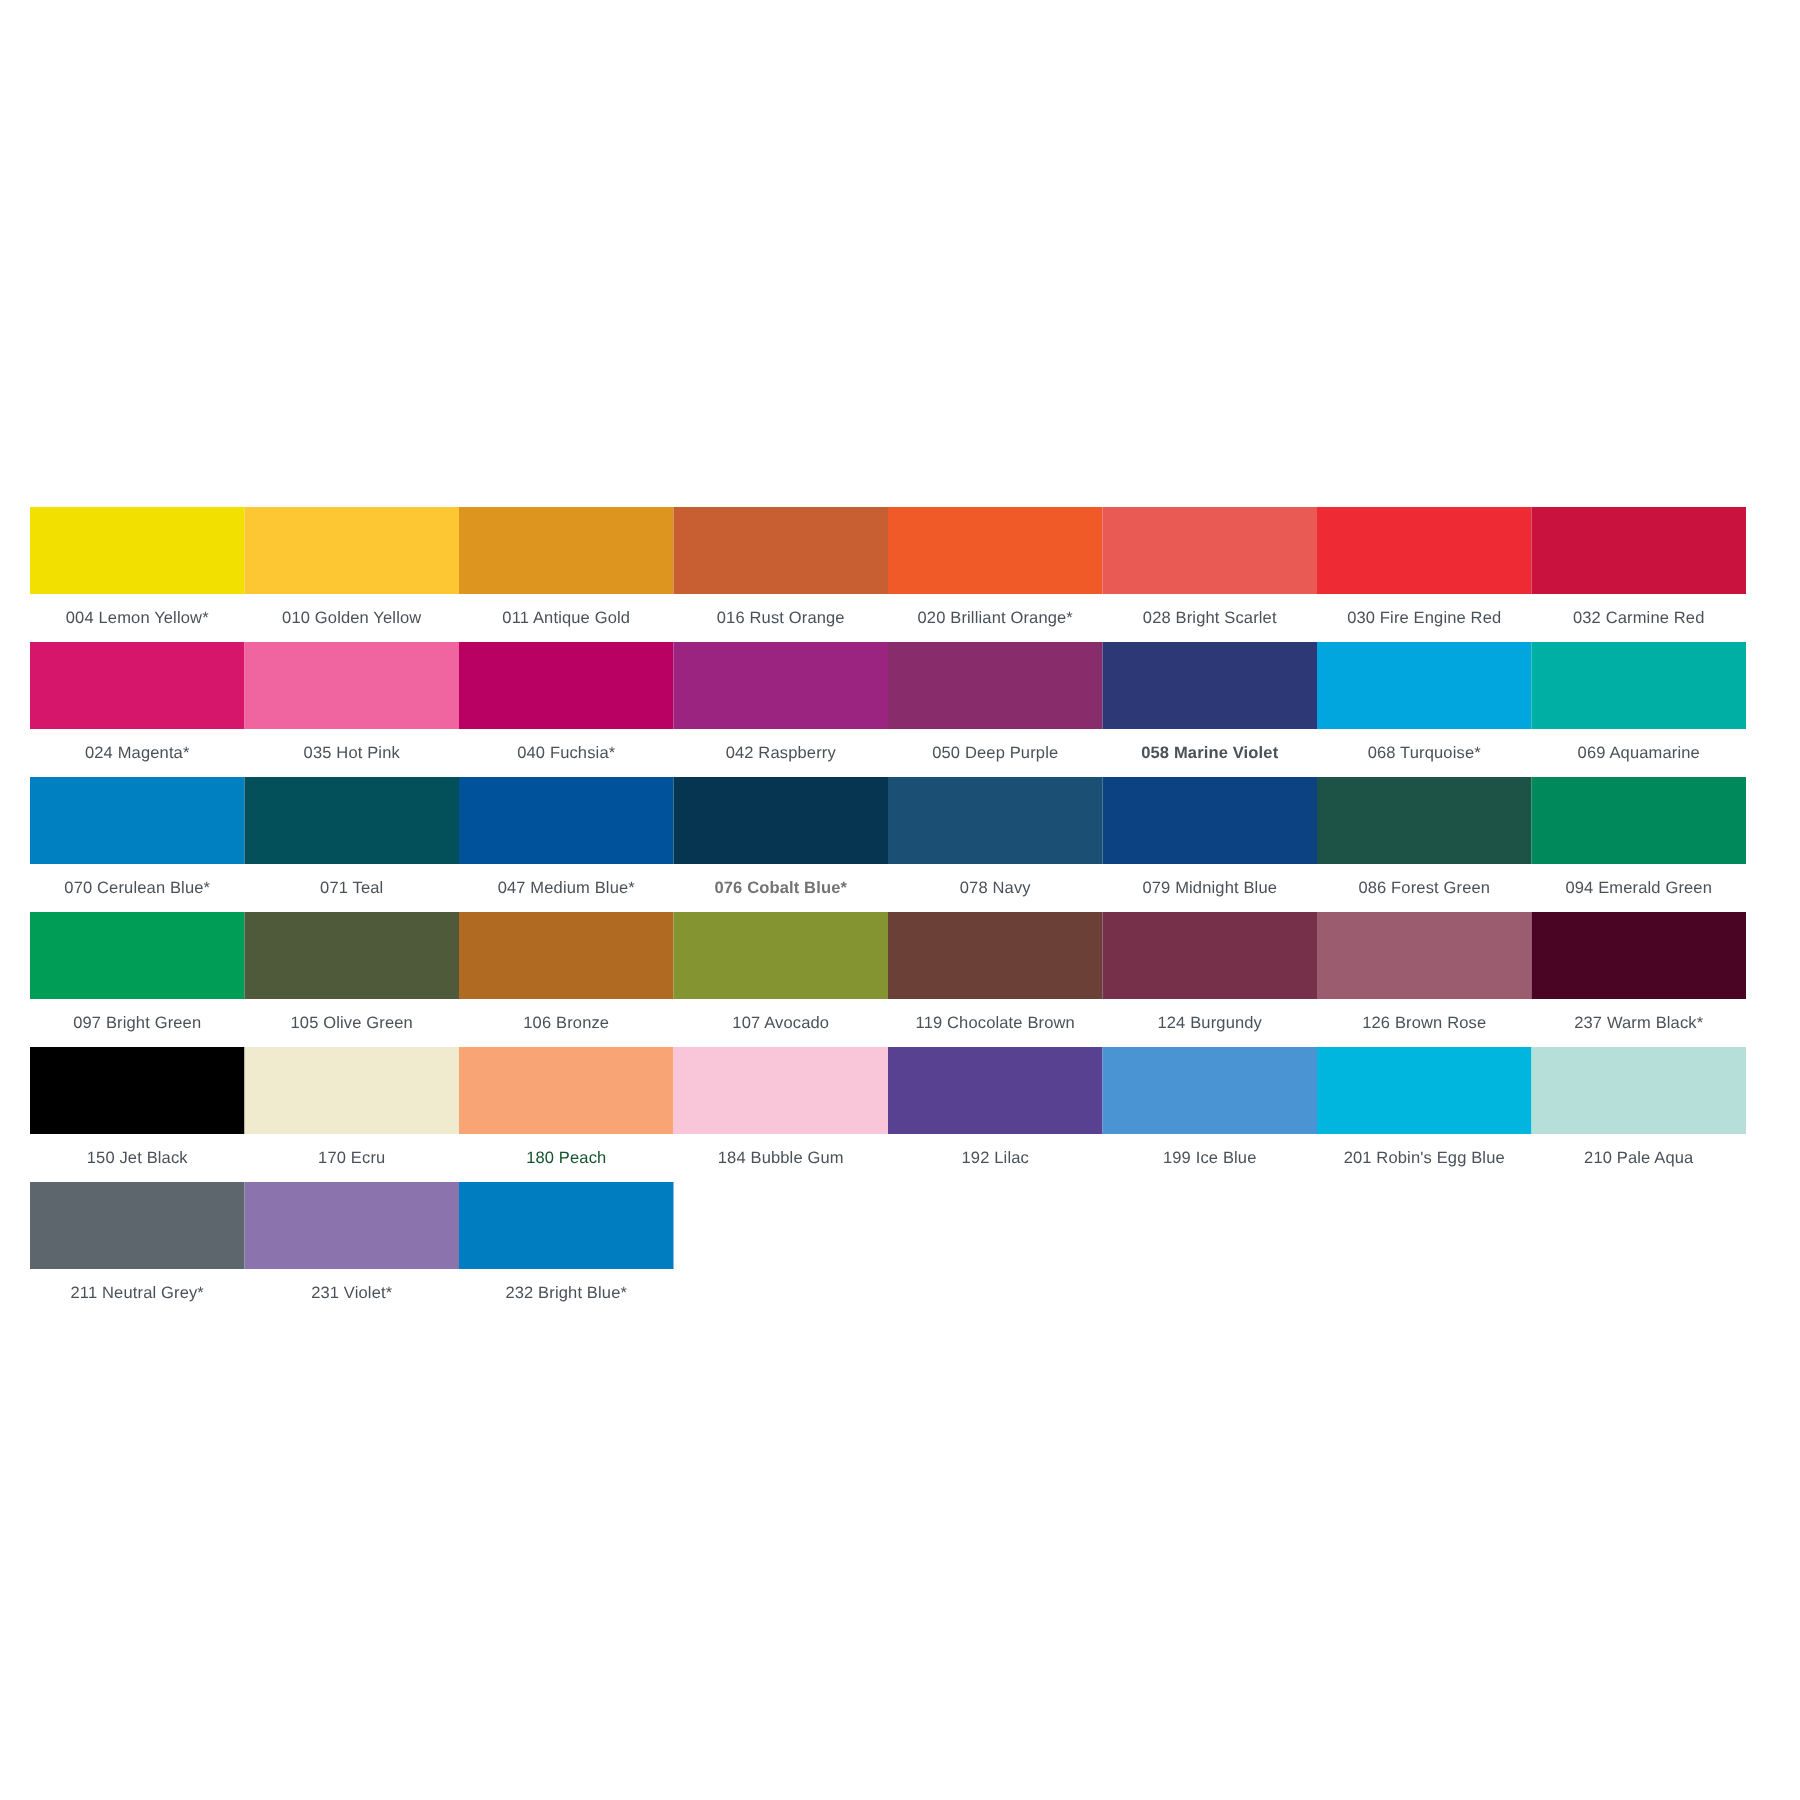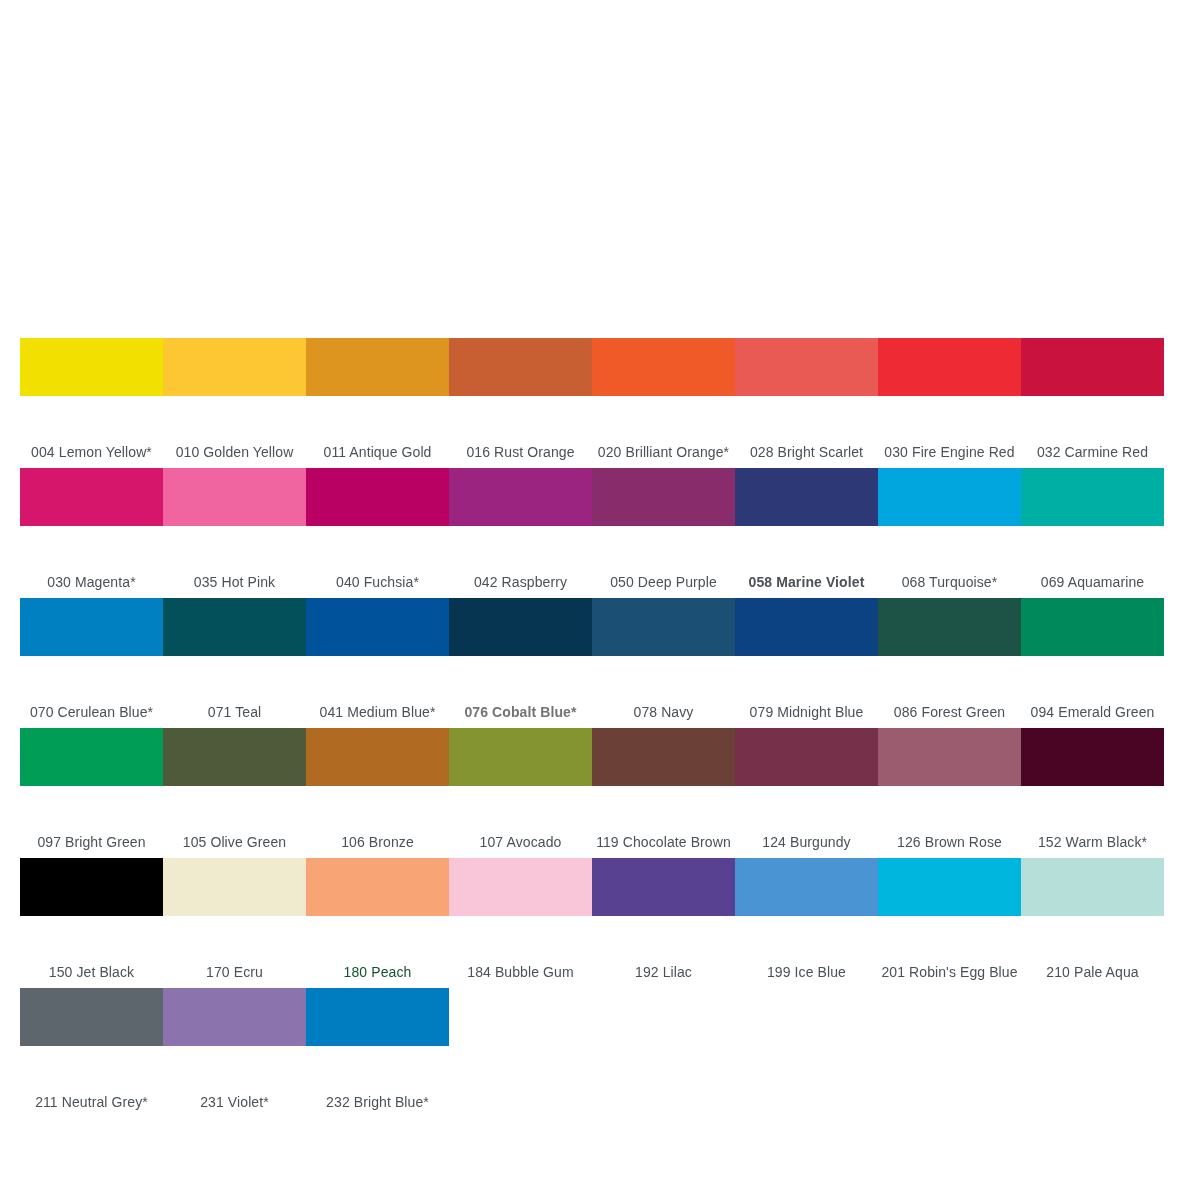--- a/index.html
+++ b/index.html
@@ -44,28 +44,27 @@
     display: block;
     box-sizing: border-box;
     margin-bottom: 0;
   }
 
   .swatch-label {
     display: block;
     width: 143px;
     box-sizing: border-box;
     text-align: center;
-    font-size: 14px;
+    font-size: 11px;
     line-height: 32px;
     height: 32px;
     color: #4a5158;
     letter-spacing: 0.1px;
     white-space: nowrap;
     overflow: visible;
-    margin-top: 40px;
   }
 </style>
 </head>
 <body style="background: rgb(255, 255, 255);">
 
 <div id="swatch-chart">
   <div class="swatch-grid">
       <div class="swatch-cell">
         <span class="swatch-chip" style="background-color: rgb(242, 224, 0);"></span>
         <span class="swatch-label" style="color: rgb(74, 81, 88);">004 Lemon Yellow*</span>
@@ -93,21 +92,21 @@
       <div class="swatch-cell">
         <span class="swatch-chip" style="background-color: rgb(238, 43, 53);"></span>
         <span class="swatch-label" style="color: rgb(74, 81, 88);">030 Fire Engine Red</span>
       </div>
       <div class="swatch-cell">
         <span class="swatch-chip" style="background-color: rgb(201, 19, 62);"></span>
         <span class="swatch-label" style="color: rgb(74, 81, 88);">032 Carmine Red</span>
       </div>
       <div class="swatch-cell">
         <span class="swatch-chip" style="background-color: rgb(214, 22, 106);"></span>
-        <span class="swatch-label" style="color: rgb(74, 81, 88);">030 Magenta*</span>
+        <span class="swatch-label" style="color: rgb(74, 81, 88);">024 Magenta*</span>
       </div>
       <div class="swatch-cell">
         <span class="swatch-chip" style="background-color: rgb(240, 101, 159);"></span>
         <span class="swatch-label" style="color: rgb(74, 81, 88);">035 Hot Pink</span>
       </div>
       <div class="swatch-cell">
         <span class="swatch-chip" style="background-color: rgb(185, 0, 99);"></span>
         <span class="swatch-label" style="color: rgb(74, 81, 88);">040 Fuchsia*</span>
       </div>
       <div class="swatch-cell">
@@ -133,21 +132,21 @@
       <div class="swatch-cell">
         <span class="swatch-chip" style="background-color: rgb(0, 128, 192);"></span>
         <span class="swatch-label" style="color: rgb(74, 81, 88);">070 Cerulean Blue*</span>
       </div>
       <div class="swatch-cell">
         <span class="swatch-chip" style="background-color: rgb(4, 80, 90);"></span>
         <span class="swatch-label" style="color: rgb(74, 81, 88);">071 Teal</span>
       </div>
       <div class="swatch-cell">
         <span class="swatch-chip" style="background-color: rgb(0, 83, 155);"></span>
-        <span class="swatch-label" style="color: rgb(74, 81, 88);">041 Medium Blue*</span>
+        <span class="swatch-label" style="color: rgb(74, 81, 88);">047 Medium Blue*</span>
       </div>
       <div class="swatch-cell">
         <span class="swatch-chip" style="background-color: rgb(6, 53, 82);"></span>
         <span class="swatch-label" style="color: #737373; font-weight: bold;">076 Cobalt Blue*</span>
       </div>
       <div class="swatch-cell">
         <span class="swatch-chip" style="background-color: rgb(27, 79, 116);"></span>
         <span class="swatch-label" style="color: rgb(74, 81, 88);">078 Navy</span>
       </div>
       <div class="swatch-cell">
@@ -185,21 +184,21 @@
       <div class="swatch-cell">
         <span class="swatch-chip" style="background-color: rgb(118, 48, 74);"></span>
         <span class="swatch-label" style="color: rgb(74, 81, 88);">124 Burgundy</span>
       </div>
       <div class="swatch-cell">
         <span class="swatch-chip" style="background-color: rgb(155, 92, 112);"></span>
         <span class="swatch-label" style="color: rgb(74, 81, 88);">126 Brown Rose</span>
       </div>
       <div class="swatch-cell">
         <span class="swatch-chip" style="background-color: rgb(75, 5, 36);"></span>
-        <span class="swatch-label" style="color: rgb(74, 81, 88);">152 Warm Black*</span>
+        <span class="swatch-label" style="color: rgb(74, 81, 88);">237 Warm Black*</span>
       </div>
       <div class="swatch-cell">
         <span class="swatch-chip" style="background-color: rgb(0, 0, 0);"></span>
         <span class="swatch-label" style="color: rgb(74, 81, 88);">150 Jet Black</span>
       </div>
       <div class="swatch-cell">
         <span class="swatch-chip" style="background-color: rgb(240, 235, 206);"></span>
         <span class="swatch-label" style="color: rgb(74, 81, 88);">170 Ecru</span>
       </div>
       <div class="swatch-cell">

